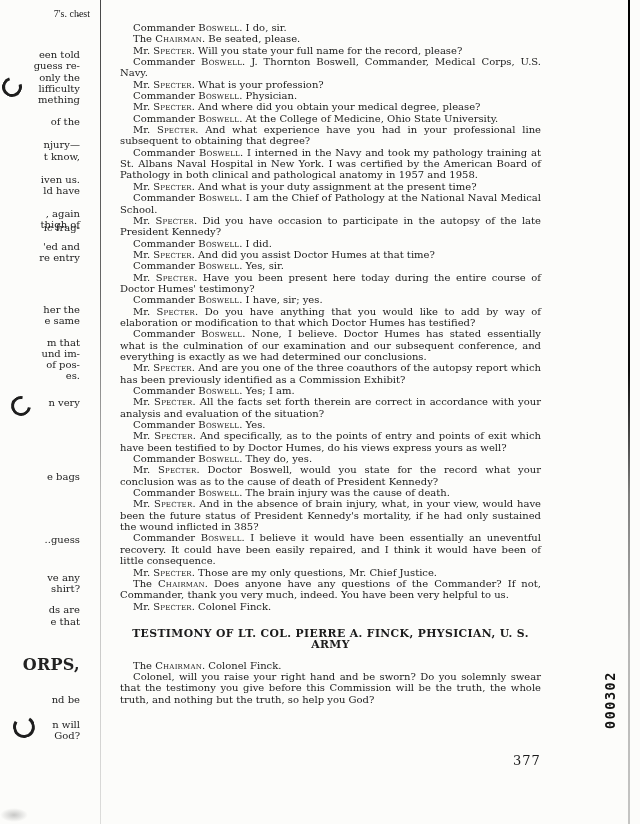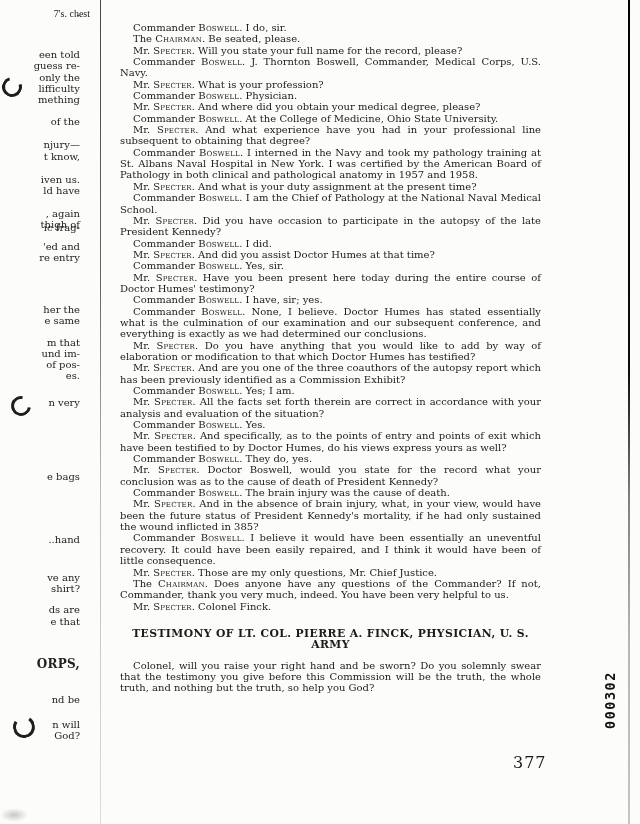--- a/index.html
+++ b/index.html
@@ -21,21 +21,21 @@
     background:linear-gradient(to bottom,
       #000 0%, #0d0d0d 45%, rgba(0,0,0,.5) 60%,
       rgba(0,0,0,.28) 78%, rgba(0,0,0,.22) 100%);
   }
   
   .margin-col { position:absolute; left:0; top:0; width:82px; height:824px; }
   .frag {
     position:absolute; right:2px; white-space:nowrap;
     font-size:10px; line-height:11px; color:#222; text-align:right;
   }
-  .frag.bold { font-weight:bold; font-size:12px; letter-spacing:.3px; }
+  .frag.bold { font-weight:bold; font-size:16px; letter-spacing:.3px; }
   .frag.wide { right:-8px; }
   
   .punch {
     position:absolute; width:20px; height:20px; border-radius:50%;
     border:3.5px solid #1e1e1e; box-sizing:border-box;
   }
   .punch.p1 { left:2px;  top:77px;  border-top-color:transparent; transform:rotate(28deg); }
   .punch.p2 { left:11px; top:396px; border-top-color:transparent; transform:rotate(55deg); }
   .punch.p3 { left:13px; top:716px; border-top-color:transparent; transform:rotate(-12deg); border-width:3px; width:22px; height:22px; }
   .smudge {
@@ -48,21 +48,21 @@
     font-size:10px; line-height:11.35px; text-align:justify;
   }
   p.para { margin:0; text-indent:13px; }
   .sc { font-variant:small-caps; letter-spacing:.2px; }
   .heading {
     margin:16px 0 9px 0; text-indent:0; text-align:center;
     font-weight:bold; font-size:10.8px; letter-spacing:.4px;
     font-family:"DejaVu Serif", serif;
   }
   .page-number {
-    position:absolute; left:513px; top:753px; font-size:16px;
+    position:absolute; left:513px; top:753px; font-size:13px;
     letter-spacing:1px; color:#1b1b1b;
   }
   .stamp {
     position:absolute; left:570px; top:692px; width:80px; height:16px;
     transform:rotate(-90deg); transform-origin:center;
     font-family:"DejaVu Sans Mono", monospace; font-weight:bold;
     font-size:13.5px; letter-spacing:1.5px; color:#121212; text-align:center;
   }
 </style>
 </head>
@@ -92,21 +92,21 @@
       <div class="frag" style="top: 241px;">'ed and</div>
       <div class="frag" style="top: 252px;">re entry</div>
       <div class="frag" style="top: 304px;">her the</div>
       <div class="frag" style="top: 315px;">e same</div>
       <div class="frag" style="top: 337px;">m that</div>
       <div class="frag" style="top: 348px;">und im-</div>
       <div class="frag" style="top: 359px;">of pos-</div>
       <div class="frag" style="top: 370px;">es.</div>
       <div class="frag" style="top: 397px;">n very</div>
       <div class="frag" style="top: 471px;">e bags</div>
-      <div class="frag" style="top: 534px;">..hand</div>
+      <div class="frag" style="top: 534px;">..guess</div>
       <div class="frag" style="top: 572px;">ve any</div>
       <div class="frag" style="top: 583px;">shirt?</div>
       <div class="frag" style="top: 604px;">ds are</div>
       <div class="frag" style="top: 616px;">e that</div>
       <div class="frag bold" style="top: 659px;">ORPS,</div>
       <div class="frag" style="top: 694px;">nd be</div>
       <div class="frag" style="top: 719px;">n will</div>
       <div class="frag" style="top: 730px;">God?</div>
     </div>
 
@@ -128,38 +128,39 @@
         <p class="para">Mr. <span class="sc">Specter</span>. And what experience have you had in your professional line subsequent to obtaining that degree?</p>
         <p class="para">Commander <span class="sc">Boswell</span>. I interned in the Navy and took my pathology training at St. Albans Naval Hospital in New York.  I was certified by the American Board of Pathology in both clinical and pathological anatomy in 1957 and 1958.</p>
         <p class="para">Mr. <span class="sc">Specter</span>. And what is your duty assignment at the present time?</p>
         <p class="para">Commander <span class="sc">Boswell</span>. I am the Chief of Pathology at the National Naval Medical School.</p>
         <p class="para">Mr. <span class="sc">Specter</span>. Did you have occasion to participate in the autopsy of the late President Kennedy?</p>
         <p class="para">Commander <span class="sc">Boswell</span>. I did.</p>
         <p class="para">Mr. <span class="sc">Specter</span>. And did you assist Doctor Humes at that time?</p>
         <p class="para">Commander <span class="sc">Boswell</span>. Yes, sir.</p>
         <p class="para">Mr. <span class="sc">Specter</span>. Have you been present here today during the entire course of Doctor Humes' testimony?</p>
         <p class="para">Commander <span class="sc">Boswell</span>. I have, sir; yes.</p>
+        <p class="para">Mr. <span class="sc">Specter</span>. Do you have anything that you would like to add by way of elaboration or modification to that which Doctor Humes has testified?</p>
         <p class="para">Commander <span class="sc">Boswell</span>. None, I believe.  Doctor Humes has stated essentially what is the culmination of our examination and our subsequent conference, and everything is exactly as we had determined our conclusions.</p>
-        <p class="para">Mr. <span class="sc">Specter</span>. Do you have anything that you would like to add by way of elaboration or modification to that which Doctor Humes has testified?</p>
         <p class="para">Mr. <span class="sc">Specter</span>. And are you one of the three coauthors of the autopsy report which has been previously identified as a Commission Exhibit?</p>
         <p class="para">Commander <span class="sc">Boswell</span>. Yes; I am.</p>
         <p class="para">Mr. <span class="sc">Specter</span>. All the facts set forth therein are correct in accordance with your analysis and evaluation of the situation?</p>
         <p class="para">Commander <span class="sc">Boswell</span>. Yes.</p>
         <p class="para">Mr. <span class="sc">Specter</span>. And specifically, as to the points of entry and points of exit which have been testified to by Doctor Humes, do his views express yours as well?</p>
         <p class="para">Commander <span class="sc">Boswell</span>. They do, yes.</p>
         <p class="para">Mr. <span class="sc">Specter</span>. Doctor Boswell, would you state for the record what your conclusion was as to the cause of death of President Kennedy?</p>
         <p class="para">Commander <span class="sc">Boswell</span>. The brain injury was the cause of death.</p>
         <p class="para">Mr. <span class="sc">Specter</span>. And in the absence of brain injury, what, in your view, would have been the future status of President Kennedy's mortality, if he had only sustained the wound inflicted in 385?</p>
         <p class="para">Commander <span class="sc">Boswell</span>. I believe it would have been essentially an uneventful recovery.  It could have been easily repaired, and I think it would have been of little consequence.</p>
         <p class="para">Mr. <span class="sc">Specter</span>. Those are my only questions, Mr. Chief Justice.</p>
         <p class="para">The <span class="sc">Chairman</span>. Does anyone have any questions of the Commander?  If not, Commander, thank you very much, indeed.  You have been very helpful to us.</p>
         <p class="para">Mr. <span class="sc">Specter</span>. Colonel Finck.</p>
       </div>
     <p class="heading">TESTIMONY OF LT. COL. PIERRE A. FINCK, PHYSICIAN, U. S. ARMY</p>
     <div id="post-heading">
+        <p class="para">The <span class="sc">Chairman</span>. Colonel Finck.</p>
         <p class="para">Colonel, will you raise your right hand and be sworn?  Do you solemnly swear that the testimony you give before this Commission will be the truth, the whole truth, and nothing but the truth, so help you God?</p>
       </div>
   </div>
 
   <div class="page-number">377</div>
   <div class="stamp">000302</div>
 
 </div>
 
 </body></html>

